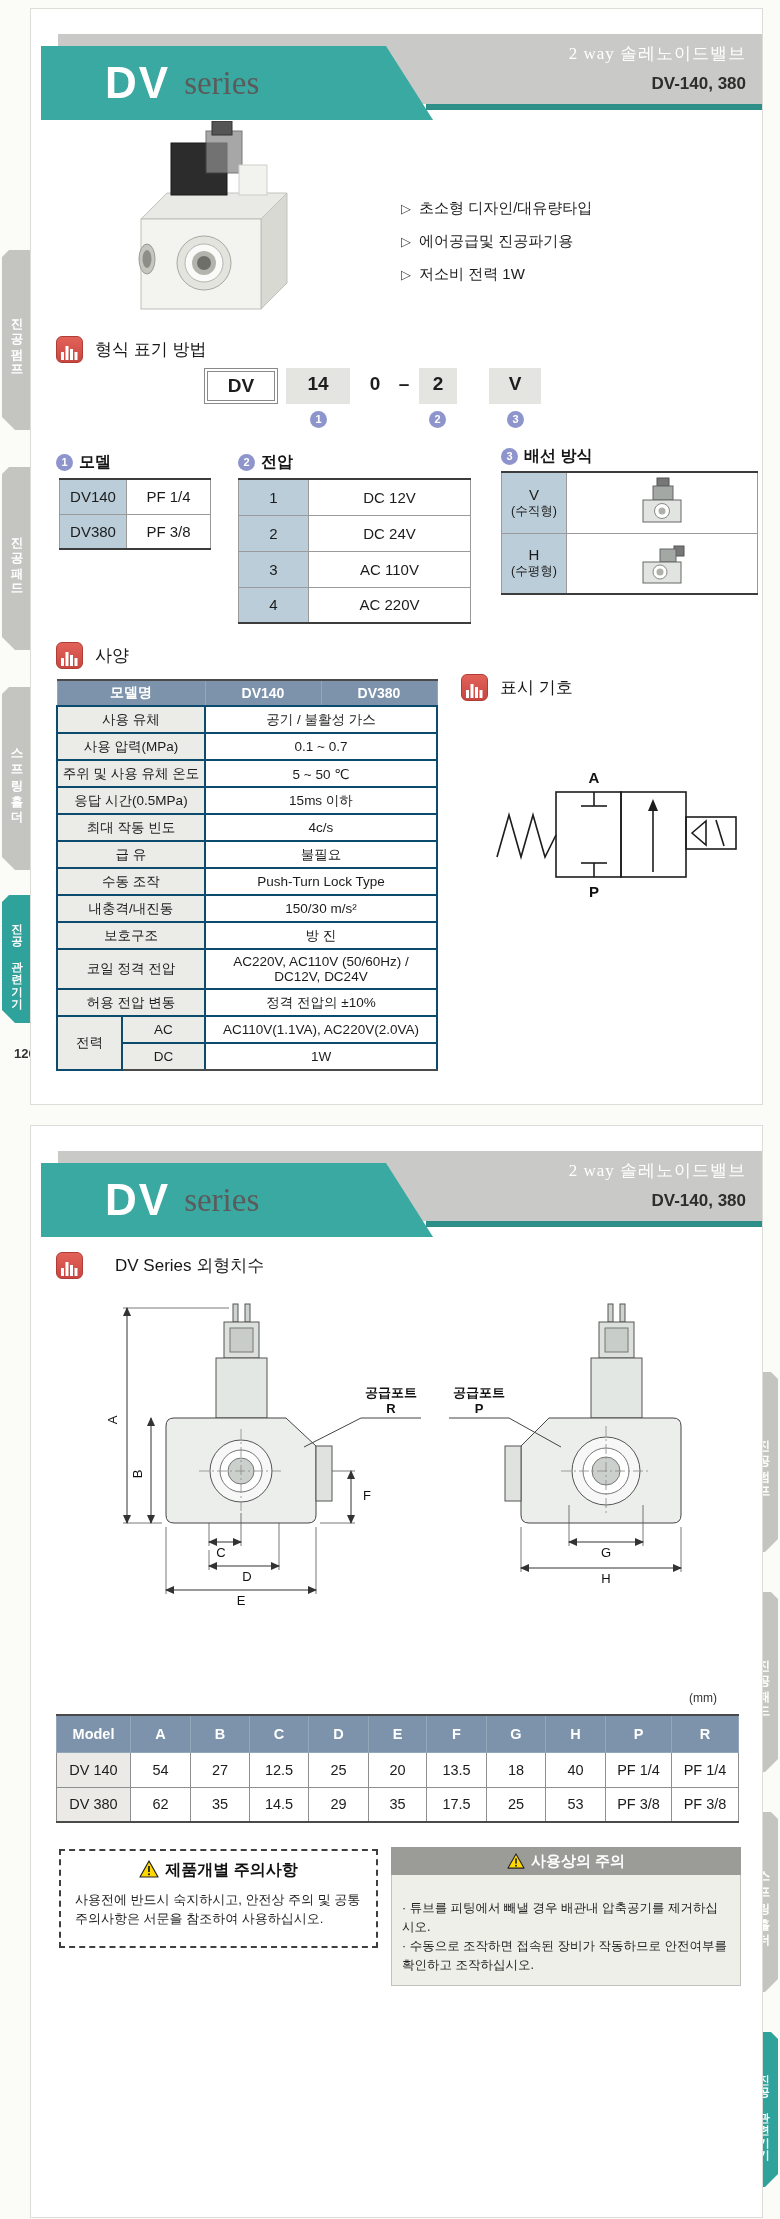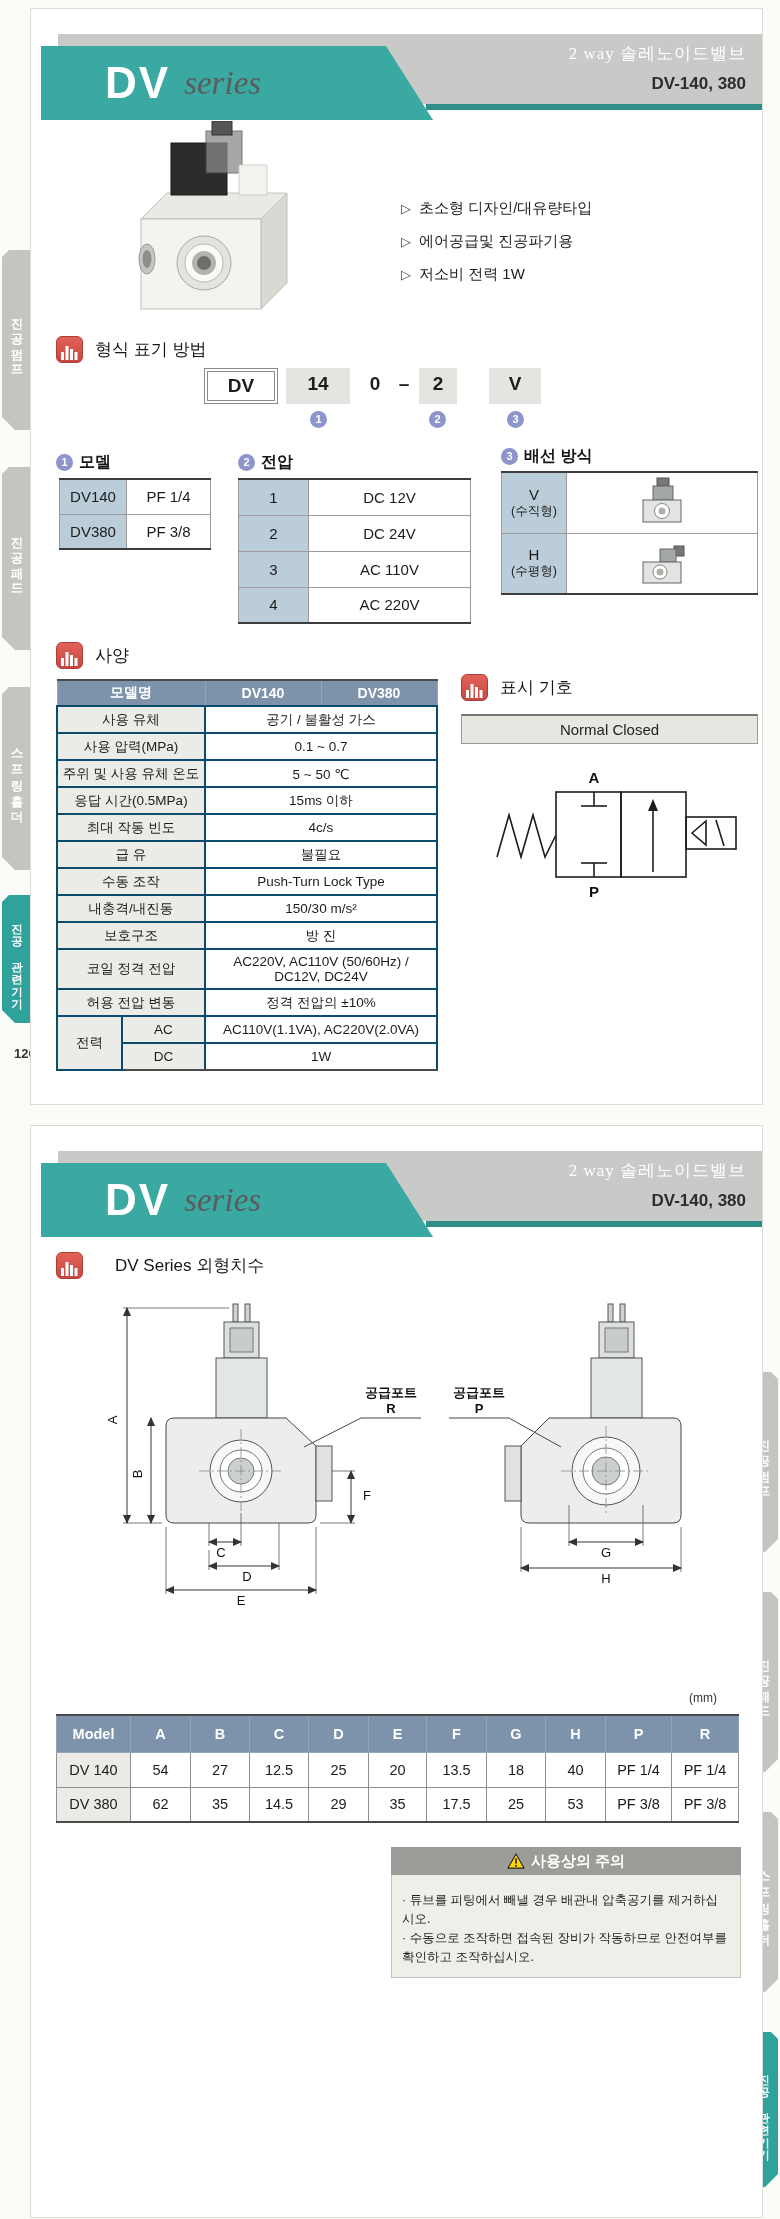--- a/index.html
+++ b/index.html
@@ -10,21 +10,21 @@
 
   
   .hdr-band { position:absolute; left:27px; top:25px; right:0; height:70px; background:#c9c9c7; }
   .hdr-title { position:absolute; right:16px; top:8px; color:#fff; font-family:"Liberation Serif","DejaVu Serif",serif; font-size:17px; letter-spacing:1px; }
   .hdr-models { position:absolute; right:16px; top:40px; color:#2d2d2d; font-weight:bold; font-size:17px; }
   .hdr-underline { position:absolute; left:395px; top:95px; right:0; height:6px; background:#2E8F89; }
   .hdr-teal { position:absolute; left:10px; top:37px; width:392px; height:74px; background:#3AA9A2;
               clip-path:polygon(0 0,345px 0,392px 100%,0 100%);
               display:flex; align-items:center; box-shadow:0 3px 0 rgba(20,80,80,.25); }
   .brand-dv { color:#fff; font-weight:bold; font-size:44px; letter-spacing:2px; margin-left:64px; }
-  .brand-series { color:#5b5b5b; font-family:"Liberation Serif","DejaVu Serif",serif; font-size:33px; margin-left:14px;font-style:italic; }
+  .brand-series { color:#5b5b5b; font-family:"Liberation Serif","DejaVu Serif",serif; font-size:33px; margin-left:14px; }
 
   
   .vtab { position:absolute; width:29px; background:#c4c4c1; display:flex; align-items:center; justify-content:center; }
   .vtab span { writing-mode:vertical-rl; text-orientation:upright; color:#fff; font-weight:bold; font-size:12.5px; letter-spacing:3px; }
   .vtab.left  { left:2px;  clip-path:polygon(7px 0,100% 0,100% 100%,13px 100%,0 calc(100% - 13px),0 7px); }
   .vtab.right { left:749px; clip-path:polygon(0 0,calc(100% - 7px) 0,100% 7px,100% calc(100% - 13px),calc(100% - 13px) 100%,0 100%); }
   .vtab.active { background:#2FA29B; }
   .pagenum { position:absolute; font-weight:bold; font-size:13px; color:#333; }
 
   
@@ -67,21 +67,21 @@
   .dim-table tr:first-child th { border-top:2px solid #4a4a4a; }
   .dim-table tr:last-child td { border-bottom:2px solid #4a4a4a; }
   .unit { position:absolute; font-size:12px; color:#333; }
 
   
   .caution-dashed { position:absolute; border:2px dashed #3f3f3f; background:#fff; }
   .caution-dashed .c-title { text-align:center; font-weight:bold; font-size:16px; color:#111; margin-top:9px; }
   .caution-dashed .c-body { font-size:13px; color:#222; line-height:19px; padding:8px 14px 0 14px; }
   .caution-gray { position:absolute; }
   .caution-gray .c-head { height:28px; background:#9B9B98; color:#fff; font-weight:bold; font-size:15px; text-align:center; line-height:28px; }
-  .caution-gray .c-body { background:#EFEFEA; border:1px solid #c2c2bd; border-top:none; padding:16px 10px 10px 10px; font-size:12.5px; color:#222; line-height:19px; }
+  .caution-gray .c-body { background:#EFEFEA; border:1px solid #c2c2bd; border-top:none; padding:24px 10px 10px 10px; font-size:12.5px; color:#222; line-height:19px; }
   .warn-ico { display:inline-block; vertical-align:-3px; margin-right:6px; }
 
   .features { position:absolute; left:370px; top:183px; }
   .features div { font-size:15px; color:#1d1d1d; line-height:32px; }
   .features .tri { color:#444; margin-right:8px; font-size:13px; }
 
   svg text { font-family:"Liberation Sans","DejaVu Sans",sans-serif; }
 </style>
 </head>
 <body>
@@ -340,21 +340,20 @@
         <svg width="19" height="19" viewBox="0 0 19 19">
             <rect x="1" y="9" width="3" height="8" fill="#fff"></rect>
             <rect x="5.5" y="3" width="3" height="14" fill="#fff"></rect>
             <rect x="10" y="6" width="3" height="11" fill="#fff"></rect>
             <rect x="14.5" y="9" width="3" height="8" fill="#fff"></rect>
           </svg>
       </span>
       <span class="sec-title">표시 기호</span>
     </div>
 
-    <div class="nc-box">Normal Closed</div>
 
     <svg class="abs" style="left:430px;top:748px;" width="297" height="165" viewBox="0 0 297 165">
       <g stroke="#1d1d1d" stroke-width="1.6" fill="none">
         <polyline points="36,100 48,58 60,100 72,58 84,100 95,78"></polyline>
         <rect x="95" y="35" width="65" height="85"></rect>
         <rect x="160" y="35" width="65" height="85"></rect>
         <line x1="133" y1="35" x2="133" y2="49"></line>
           <line x1="120" y1="49" x2="146" y2="49"></line>
         <line x1="133" y1="120" x2="133" y2="106"></line>
           <line x1="120" y1="106" x2="146" y2="106"></line>
@@ -534,20 +533,32 @@
         <td>35</td>
         <td>17.5</td>
         <td>25</td>
         <td>53</td>
         <td>PF 3/8</td>
         <td>PF 3/8</td>
       </tr>
     </tbody>
       </table>
 
+    <div class="caution-dashed" style="left:28px;top:723px;width:319px;height:99px;">
+      <div class="c-title">
+        <span class="warn-ico">
+          <svg width="20" height="18" viewBox="0 0 20 18">
+              <polygon points="10,1 19,17 1,17" fill="#FFD800" stroke="#222" stroke-width="1.2" stroke-linejoin="round"></polygon>
+              <rect x="9.1" y="6" width="1.8" height="6" fill="#222"></rect>
+              <circle cx="10" cy="14.3" r="1.1" fill="#222"></circle>
+            </svg>
+        </span><span>제품개별 주의사항</span>
+      </div>
+      <div class="c-body">사용전에 반드시 숙지하시고, 안전상 주의 및 공통 주의사항은 서문을 참조하여 사용하십시오.</div>
+    </div>
 
     <div class="caution-gray" style="left:360px;top:721px;width:350px;">
       <div class="c-head">
         <span class="warn-ico">
           <svg width="18" height="16" viewBox="0 0 20 18">
               <polygon points="10,1 19,17 1,17" fill="#FFD800" stroke="#222" stroke-width="1.2" stroke-linejoin="round"></polygon>
               <rect x="9.1" y="6" width="1.8" height="6" fill="#222"></rect>
               <circle cx="10" cy="14.3" r="1.1" fill="#222"></circle>
             </svg>
         </span><span>사용상의 주의</span>

